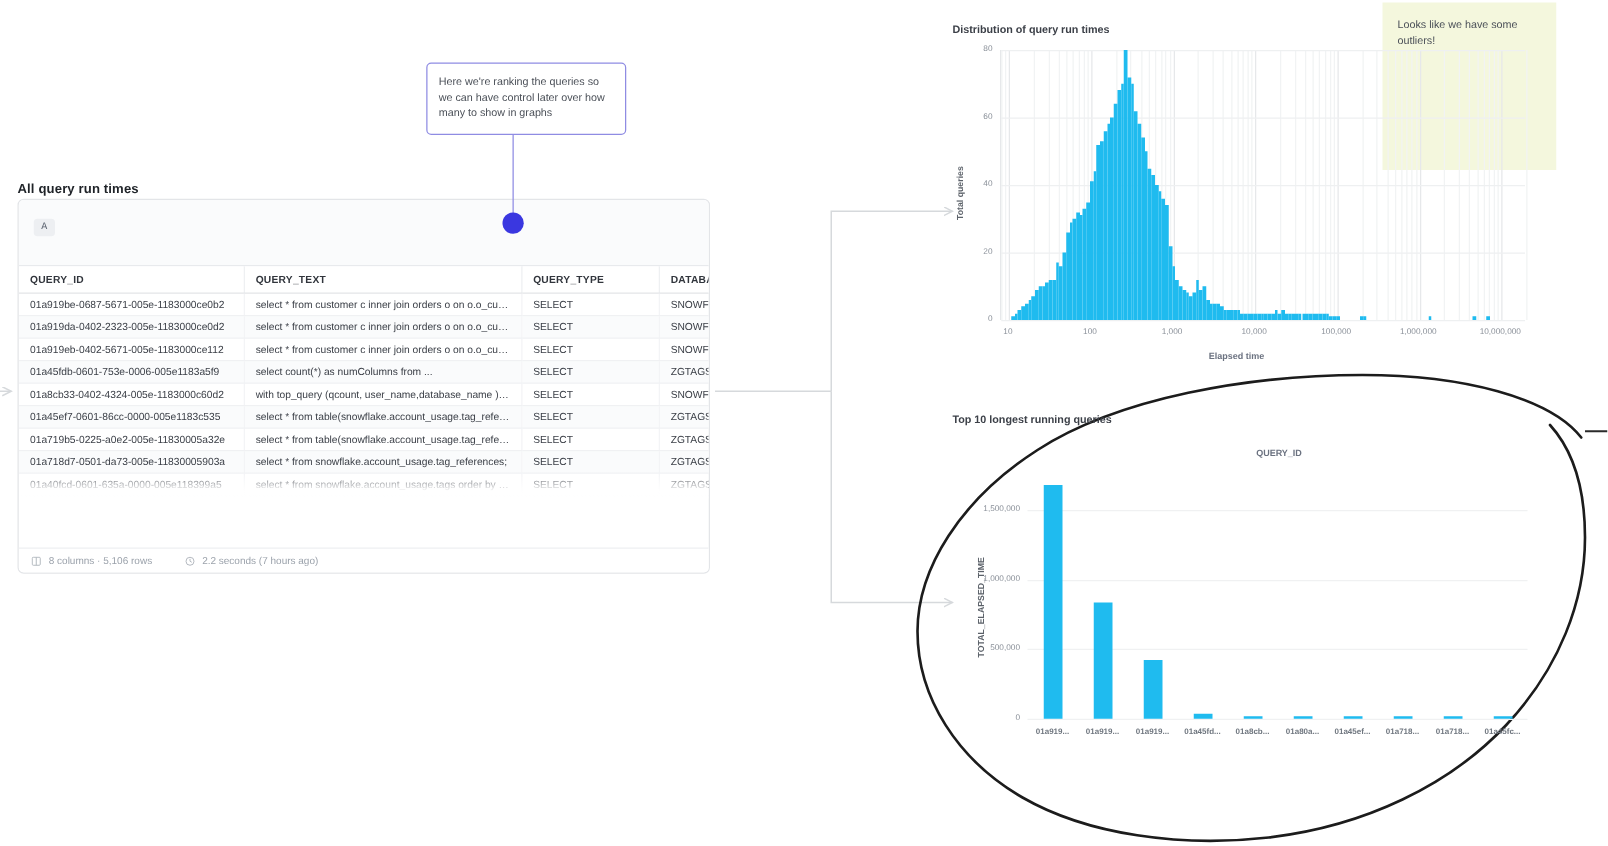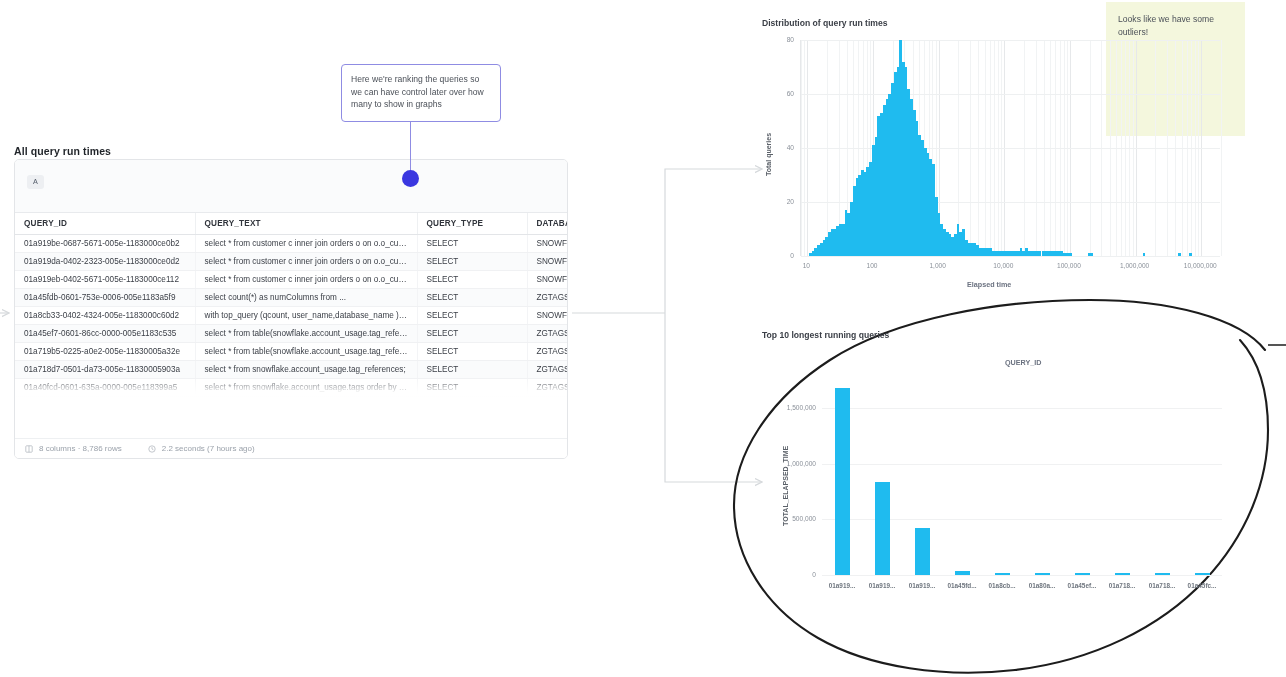--- a/index.html
+++ b/index.html
@@ -112,21 +112,20 @@
 
   
   #callout {
     position: absolute;
     left: 341px; top: 50px;
     width: 160px; height: 58px;
     border: 1px solid #8f8ce3;
     border-radius: 4px;
     background: #ffffff;
     padding: 8px 9px;
-    margin-top: 14px;
   }
   #callout p {
     margin: 0;
     font-size: 8.6px;
     line-height: 12.6px;
     color: #4b5058;
   }
   #callout-stem {
     position: absolute;
     left: 410px; top: 108px;
@@ -320,21 +319,21 @@
           </tbody>
       </table>
       <div id="fade-row"></div>
     </div>
 
     <div id="table-footer">
       <svg class="mini-icon" viewBox="0 0 10 10">
         <rect x="1" y="1" width="8" height="8" rx="1" fill="none" stroke="#9ba2ab" stroke-width="1"></rect>
         <line x1="5" y1="1" x2="5" y2="9" stroke="#9ba2ab" stroke-width="1"></line>
       </svg>
-      <span>8 columns · 8,786 rows</span>
+      <span>8 columns · 5,106 rows</span>
       <span class="sep"></span>
       <svg class="mini-icon" viewBox="0 0 10 10">
         <circle cx="5" cy="5" r="4" fill="none" stroke="#9ba2ab" stroke-width="1"></circle>
         <path d="M5,2.6 L5,5 L6.8,6" fill="none" stroke="#9ba2ab" stroke-width="1"></path>
       </svg>
       <span>2.2 seconds (7 hours ago)</span>
     </div>
   </div>
 
   <div id="callout-stem"></div>

